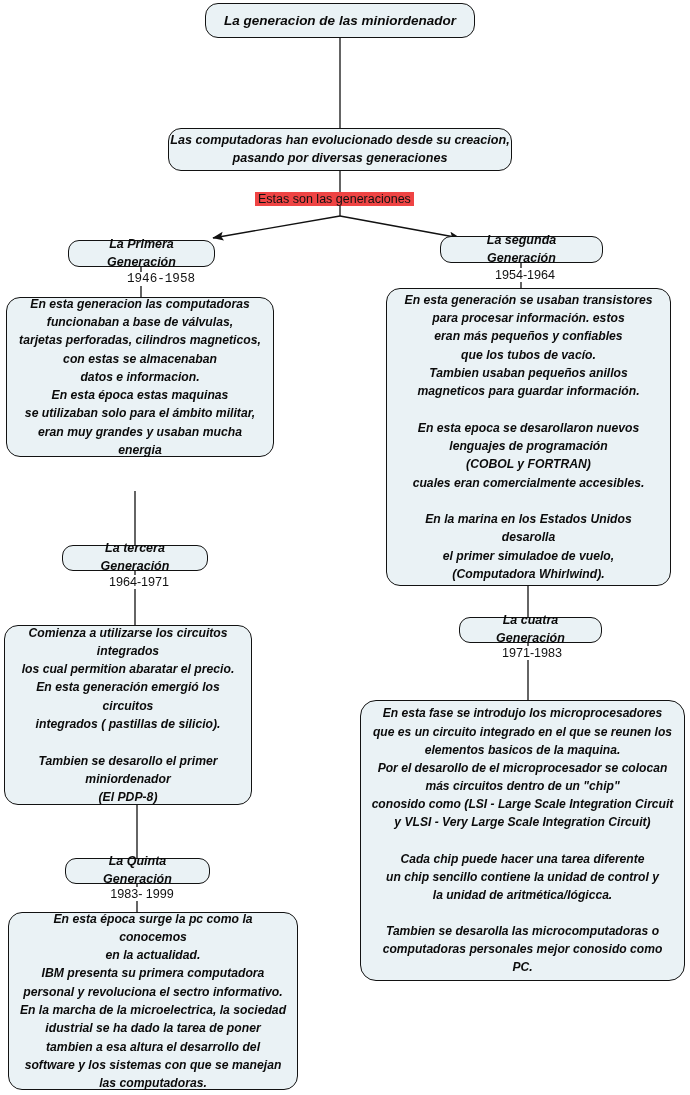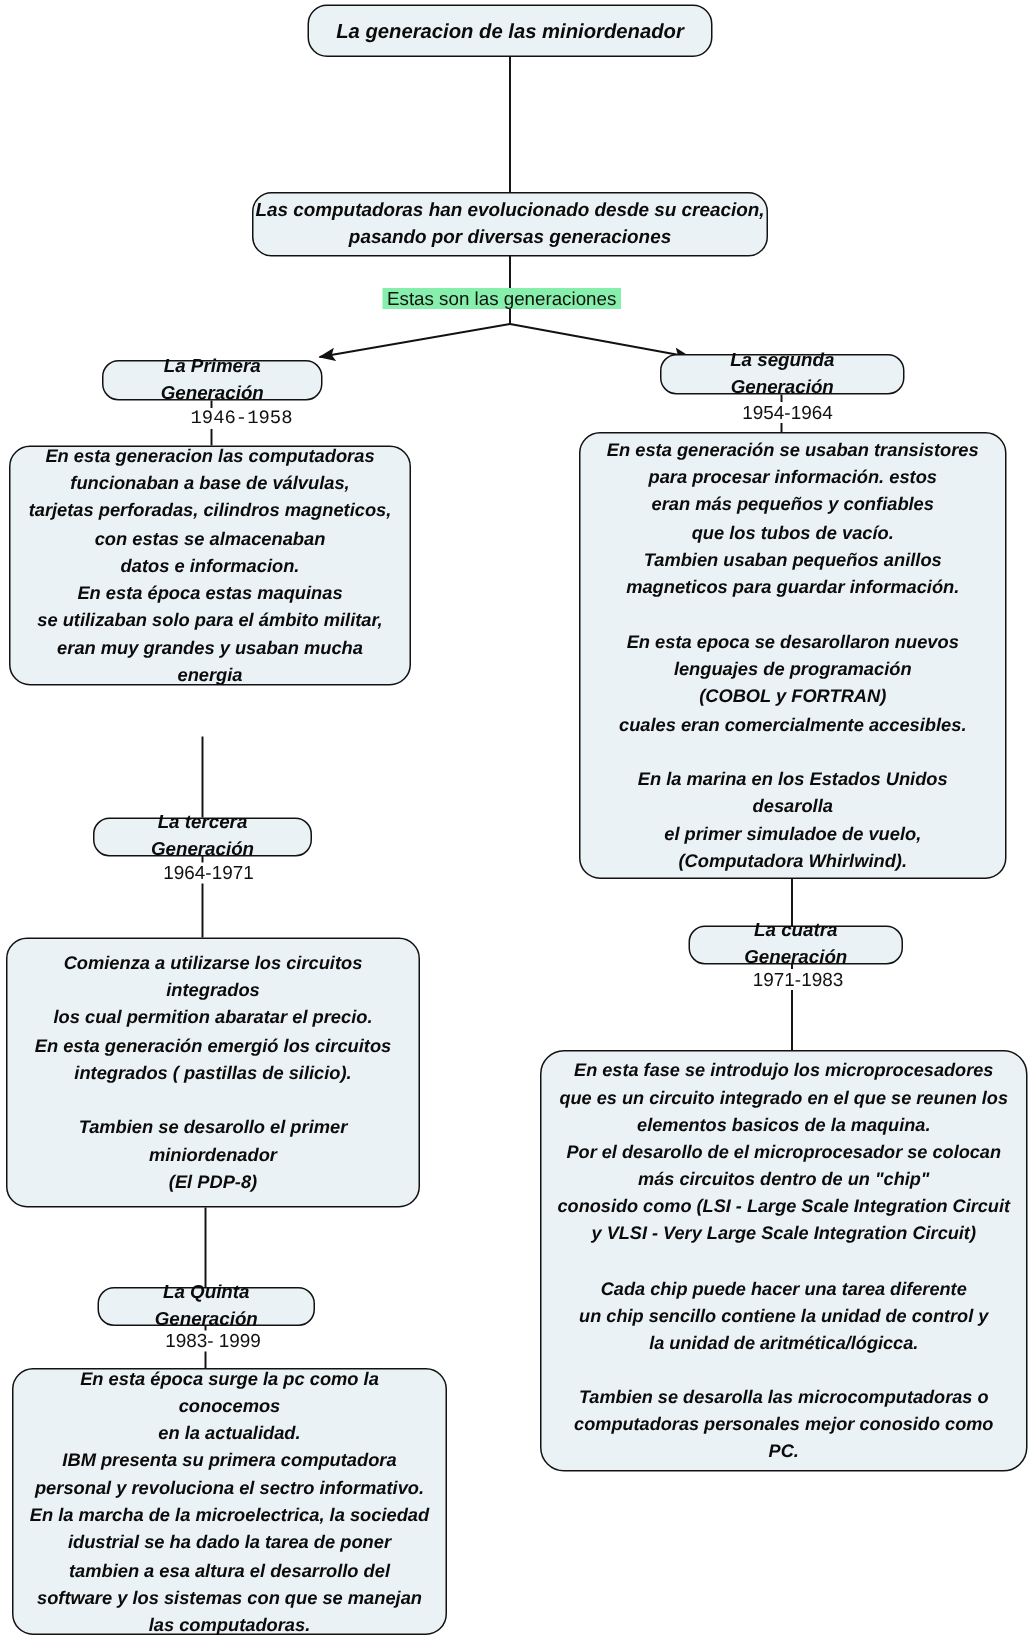--- a/index.html
+++ b/index.html
@@ -61,21 +61,21 @@
     width: 100%;
     white-space: pre-line;
   }
   .edge-label {
     position: absolute;
     font-size: 12.5px;
     font-style: normal;
     font-weight: normal;
     color: #111111;
     white-space: nowrap;
-    background: #86efac;
+    background: #ef4444;
     padding: 0 3px;
     z-index: 3;
   }
   .date-label {
     position: absolute;
     font-size: 12.6px;
     font-style: normal;
     font-weight: normal;
     color: #111111;
     white-space: nowrap;
@@ -176,21 +176,21 @@
 el primer simuladoe de vuelo,
 (Computadora Whirlwind).</span>
   </div>
 
   <div class="node pill" style="left:62px; top:545px; width:146px; height:26px;">
     <span class="txt">La tercera Generación</span>
   </div>
   <div class="date-label" style="left:90px; top:575px; width:90px;">
     <span>1964-1971</span>
   </div>
-  <div class="node body" style="left:4px; top:625px; width:276px; height:180px;">
+  <div class="node body" style="left:4px; top:625px; width:248px; height:180px;">
     <span class="txt">Comienza a utilizarse los circuitos integrados
 los cual permition abaratar el precio.
 En esta generación emergió los circuitos
 integrados ( pastillas de silicio).
 
 Tambien se desarollo el primer miniordenador
 (El PDP-8)</span>
   </div>
 
   <div class="node pill" style="left:459px; top:617px; width:143px; height:26px;">

